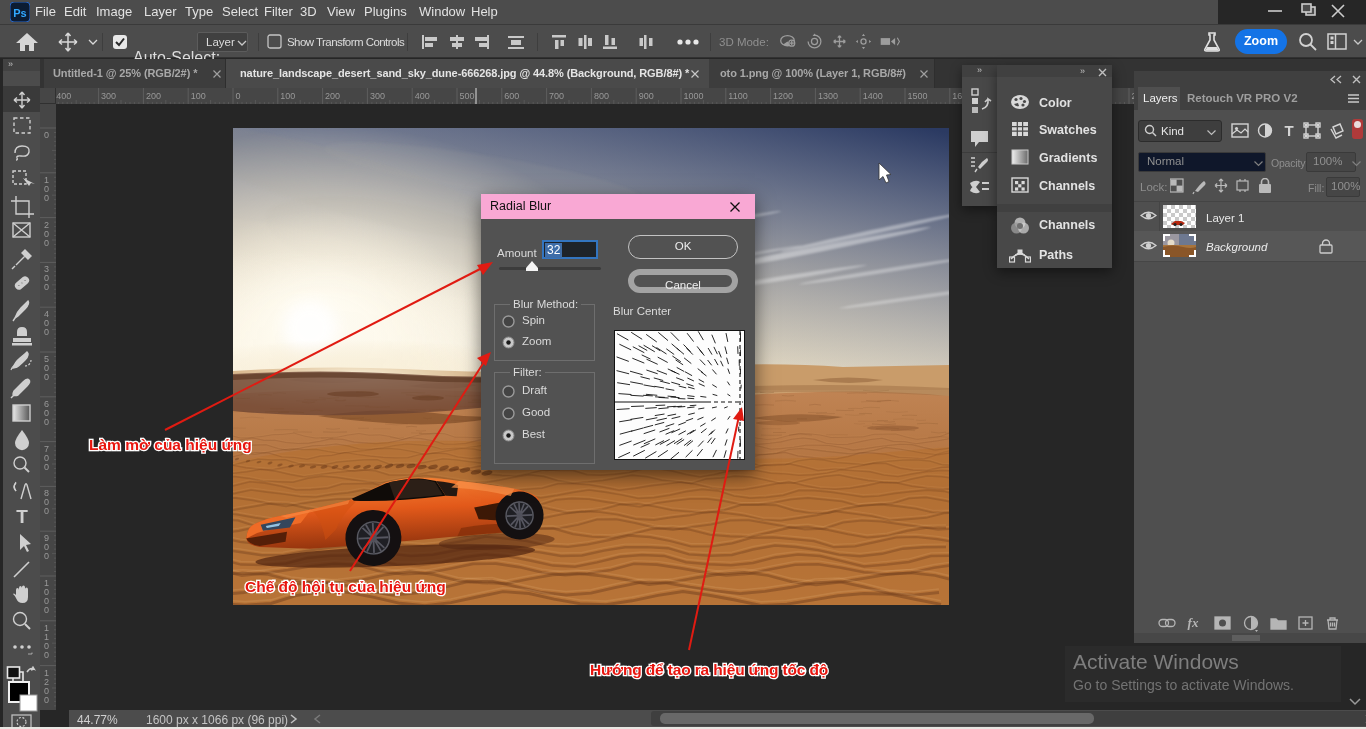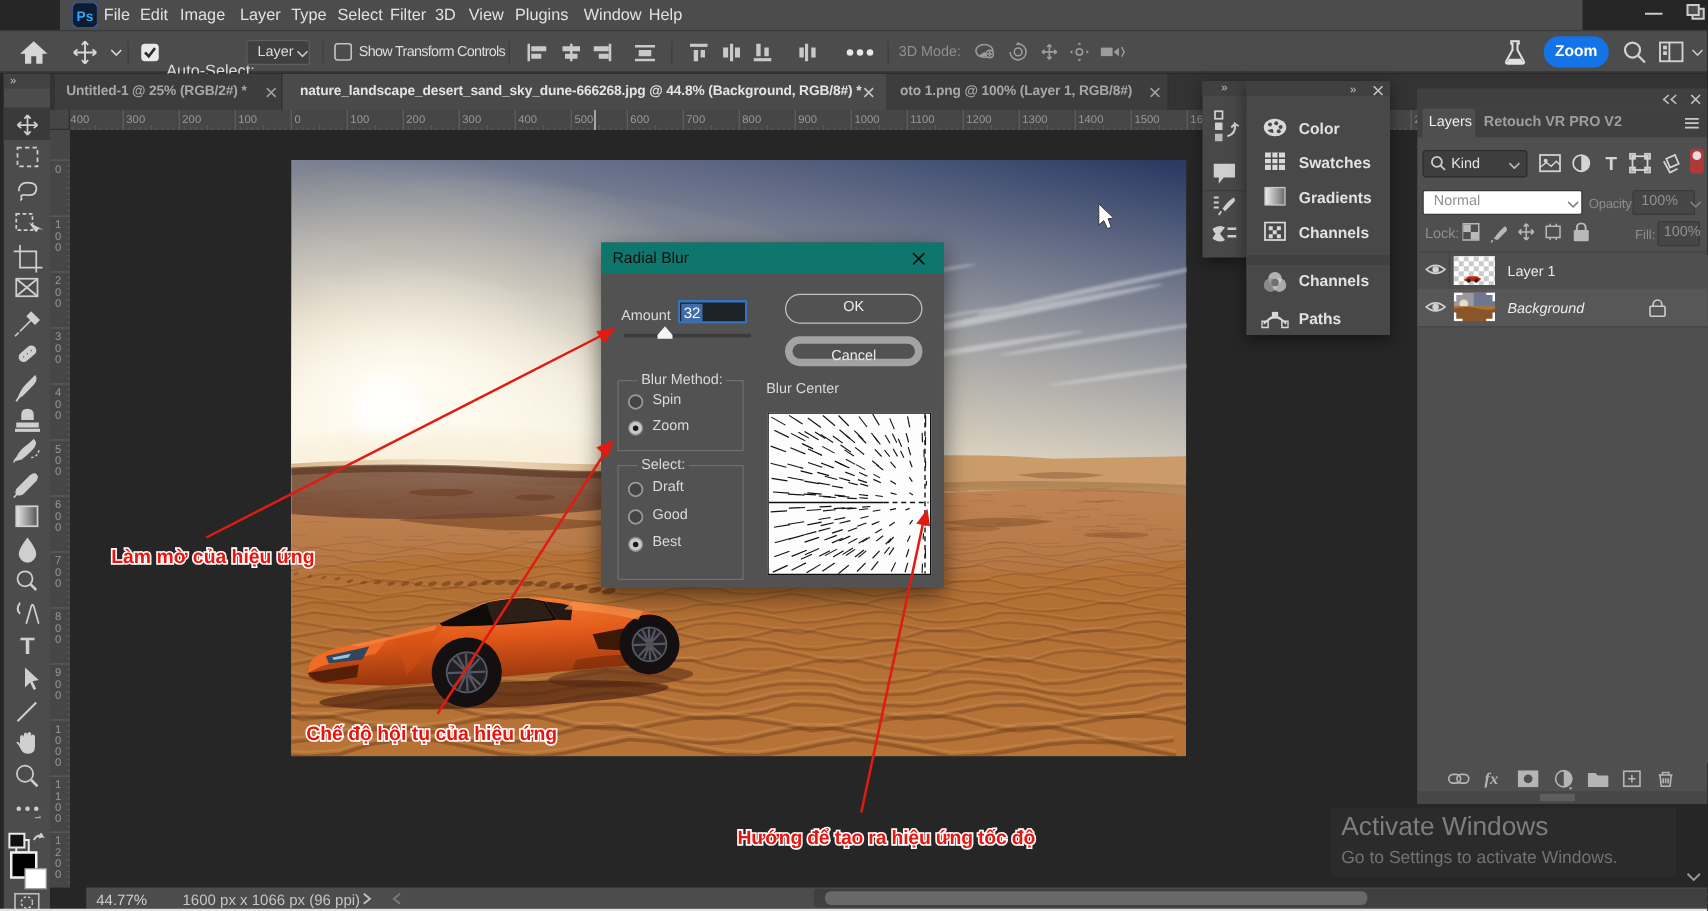--- a/index.html
+++ b/index.html
@@ -1,18 +1,18 @@
 <!DOCTYPE html>
 <html><head><meta charset="utf-8">
 <style>
 html,body{margin:0;padding:0;background:#262626;}
 *{box-sizing:border-box;}
 #app{position:relative;width:1366px;height:729px;overflow:hidden;background:#262626;font-family:"Liberation Sans",sans-serif;}
 .abs{position:absolute;}
-#menubar{left:0;top:0;width:1218px;height:24px;background:#4c4c4c;color:#e2e2e2;font-size:13px;margin-left:48px;}
+#menubar{left:0;top:0;width:1218px;height:24px;background:#4c4c4c;color:#e2e2e2;font-size:13px;}
 #menubar .mi{position:absolute;top:4px;}
 #optbar{left:0;top:24px;width:1366px;height:34px;background:#4c4c4c;border-top:1px solid #3a3a3a;border-bottom:1px solid #323232;}
 #tabwell{left:40px;top:59px;width:1326px;height:29px;background:#333333;}
 .tab{position:absolute;top:0;height:29px;font-size:11px;letter-spacing:-0.1px;color:#b5b5b5;white-space:nowrap;}
 #toolbar{left:3px;top:59px;width:37px;height:670px;background:#4c4c4c;}
 #hruler{left:40px;top:88px;width:1300px;height:16px;background:#464646;border-bottom:1px solid #303030;}
 #vruler{left:40px;top:104px;width:16px;height:606px;background:#464646;border-right:1px solid #303030;}
 #statusbar{left:40px;top:710px;width:1326px;height:17px;background:#4c4c4c;color:#cfcfcf;font-size:12px;margin-left:29px;}
 #canvasimg{left:233px;top:128px;width:716px;height:477px;}
 #dlg{left:481px;top:194px;width:274px;height:276px;background:#525252;box-shadow:0 6px 18px rgba(0,0,0,.55);}
@@ -53,21 +53,21 @@
       </svg>
   <svg class="abs" style="left:56px;top:5px" width="44" height="24" fill="none" stroke="#d8d8d8" stroke-width="1.5">
    <path d="M12 3 L12 21 M3 12 L21 12 M12 3 L9.5 6 M12 3 L14.5 6 M12 21 L9.5 18 M12 21 L14.5 18 M3 12 L6 9.5 M3 12 L6 14.5 M21 12 L18 9.5 M21 12 L18 14.5"></path>
    <path d="M33 10 L37 14 L41 10" stroke-width="1.3"></path>
   </svg>
   <div class="abs" style="left:102px;top:8px;width:1px;height:18px;background:#3e3e3e"></div>
   <svg class="abs" style="left:112px;top:9px" width="16" height="16">
         <rect x="1" y="1" width="14" height="14" rx="3" fill="#e8e8e8"></rect>
         <path d="M4 8 L7 11 L12 4.5" stroke="#2a2a2a" stroke-width="2" fill="none"></path>
       </svg>
-  <span class="abs" style="left:133px;top:24px;font-size:13px;color:#dcdcdc">Auto-Select:</span>
+  <span class="abs" style="left:133px;top:24px;font-size:16px;color:#dcdcdc">Auto-Select:</span>
   <div class="abs" style="left:197px;top:7px;width:51px;height:20px;background:#404040;border:1px solid #5c5c5c;border-radius:2px;color:#dcdcdc;font-size:11.5px;padding:3px 0 0 8px">Layer</div>
   <svg class="abs" style="left:236px;top:14px" width="12" height="8" fill="none" stroke="#c8c8c8" stroke-width="1.3">
         <path d="M2 2 L6 6 L10 2"></path>
       </svg>
   <div class="abs" style="left:258px;top:8px;width:1px;height:18px;background:#3e3e3e"></div>
   <svg class="abs" style="left:267px;top:9px" width="15" height="15">
         <rect x="1" y="1" width="13" height="13" rx="2" fill="none" stroke="#c4c4c4" stroke-width="1.3"></rect>
       </svg>
   <span class="abs" style="left:287px;top:11px;font-size:11.5px;letter-spacing:-0.55px;color:#dcdcdc">Show Transform Controls</span>
   <div class="abs" style="left:407px;top:8px;width:1px;height:18px;background:#3e3e3e"></div>
@@ -1282,21 +1282,21 @@
           <rect x="1" y="12.5" width="2.5" height="2.5" fill="#d4d4d4" stroke="none"></rect>
           <rect x="12.5" y="12.5" width="2.5" height="2.5" fill="#d4d4d4" stroke="none"></rect>
         </g>
    <g transform="translate(97,0)">
           <path d="M5 5 L12 2 L15 9 L8 12 Z"></path>
           <path d="M3 7 L8 16 L14 13" fill="none"></path>
         </g>
   </svg>
   <div class="abs" style="left:218px;top:48px;width:11px;height:20px;background:#b03a3a;border-radius:3px"></div>
   <div class="abs" style="left:220px;top:50px;width:7px;height:7px;background:#eadcdc;border-radius:50%"></div>
-  <div class="abs" style="left:4px;top:81px;width:128px;height:20px;background:#ffffff;border:1px solid #3a3a3a;border-radius:2px;color:#909090;padding:2px 0 0 8px">Normal</div>
+  <div class="abs" style="left:4px;top:81px;width:128px;height:20px;background:#0f172a;border:1px solid #3a3a3a;border-radius:2px;color:#909090;padding:2px 0 0 8px">Normal</div>
   <svg class="abs" style="left:119px;top:89px" width="11" height="7" fill="none" stroke="#808080" stroke-width="1.2">
         <path d="M1.5 1.5 L5.5 5.5 L9.5 1.5"></path>
       </svg>
   <span class="abs" style="left:137px;top:86px;color:#8e8e8e;font-size:10.5px;letter-spacing:-0.2px">Opacity:</span>
   <div class="abs" style="left:172px;top:81px;width:50px;height:20px;background:#464646;border:1px solid #3a3a3a;border-radius:2px;color:#909090;padding:2px 0 0 6px">100%</div>
   <svg class="abs" style="left:217px;top:89px" width="11" height="7" fill="none" stroke="#808080" stroke-width="1.2">
         <path d="M1.5 1.5 L5.5 5.5 L9.5 1.5"></path>
       </svg>
   <span class="abs" style="left:6px;top:110px;color:#8e8e8e">Lock:</span>
   <svg class="abs" style="left:36px;top:107px" width="105" height="17" fill="#b9b9b9">
@@ -1395,21 +1395,21 @@
   <div class="abs" style="left:0;top:562px;width:232px;height:10px;background:#474747"></div>
   <div class="abs" style="left:98px;top:564px;width:28px;height:6px;background:#5e5e5e"></div>
  </div>
  <div class="abs" style="left:1065px;top:646px;width:276px;height:56px;background:#2b2b2b"></div>
  <span class="abs watermark" style="left:1073px;top:650px;font-size:21px;color:#7e7e7e">Activate Windows</span>
  <span class="abs watermark" style="left:1073px;top:677px;font-size:14px;color:#737373">Go to Settings to activate Windows.</span>
  <svg class="abs" style="left:1348px;top:697px" width="14" height="10" fill="none" stroke="#9a9a9a" stroke-width="1.5">
       <path d="M2 2 L7 7 L12 2"></path>
     </svg>
  <div id="dlg" class="abs">
-  <div class="abs" style="left:0;top:0;width:274px;height:25px;background:#0f766e;color:#101010;font-size:12.5px">
+  <div class="abs" style="left:0;top:0;width:274px;height:25px;background:#f9a8d4;color:#101010;font-size:12.5px">
         <span class="abs" style="left:9px;top:5px">Radial Blur</span>
    <svg class="abs" style="left:248px;top:7px" width="12" height="12" stroke="#101010" stroke-width="1.3">
           <path d="M1.5 1.5 L10.5 10.5 M10.5 1.5 L1.5 10.5"></path>
         </svg>
   </div>
   <div class="abs" style="left:0;top:25px;width:274px;height:251px;background:#525252;color:#dadada;font-size:11.5px">
    <span class="abs" style="left:16px;top:28px">Amount</span>
    <div class="abs" style="left:61px;top:21px;width:56px;height:19px;background:#1e2329;border:2px solid #3375c0"><span style="background:#3e6da8;color:#fff;font-size:12px;padding:0 2px 1px 2px;margin:1px 0 0 1px;display:inline-block">32</span></div>
    <div class="abs" style="left:18px;top:48px;width:102px;height:3px;background:#3c3c3c;border-radius:2px"></div>
    <svg class="abs" style="left:43px;top:40px" width="16" height="14">
@@ -1422,21 +1422,21 @@
    <svg class="abs" style="left:21px;top:96px" width="13" height="13">
           <circle cx="6.5" cy="6.5" r="5.5" fill="#444" stroke="#9a9a9a" stroke-width="1.4"></circle>
         </svg>
    <span class="abs" style="left:41px;top:95px">Spin</span>
    <svg class="abs" style="left:21px;top:117px" width="13" height="13">
           <circle cx="6.5" cy="6.5" r="5.5" fill="#c9c9c9" stroke="#8a8a8a" stroke-width="1"></circle>
           <circle cx="6.5" cy="6.5" r="2.2" fill="#1a1a1a"></circle>
         </svg>
    <span class="abs" style="left:41px;top:116px">Zoom</span>
    <div class="abs" style="left:13px;top:153px;width:101px;height:92px;border:1px solid #6e6e6e"></div>
-   <span class="abs" style="left:29px;top:147px;background:#525252;padding:0 3px">Select:</span>
+   <span class="abs" style="left:29px;top:147px;background:#525252;padding:0 3px">Filter:</span>
    <svg class="abs" style="left:21px;top:166px" width="13" height="13">
           <circle cx="6.5" cy="6.5" r="5.5" fill="#444" stroke="#9a9a9a" stroke-width="1.4"></circle>
         </svg>
    <span class="abs" style="left:41px;top:165px">Draft</span>
    <svg class="abs" style="left:21px;top:188px" width="13" height="13">
           <circle cx="6.5" cy="6.5" r="5.5" fill="#444" stroke="#9a9a9a" stroke-width="1.4"></circle>
         </svg>
    <span class="abs" style="left:41px;top:187px">Good</span>
    <svg class="abs" style="left:21px;top:210px" width="13" height="13">
           <circle cx="6.5" cy="6.5" r="5.5" fill="#c9c9c9" stroke="#8a8a8a" stroke-width="1"></circle>

